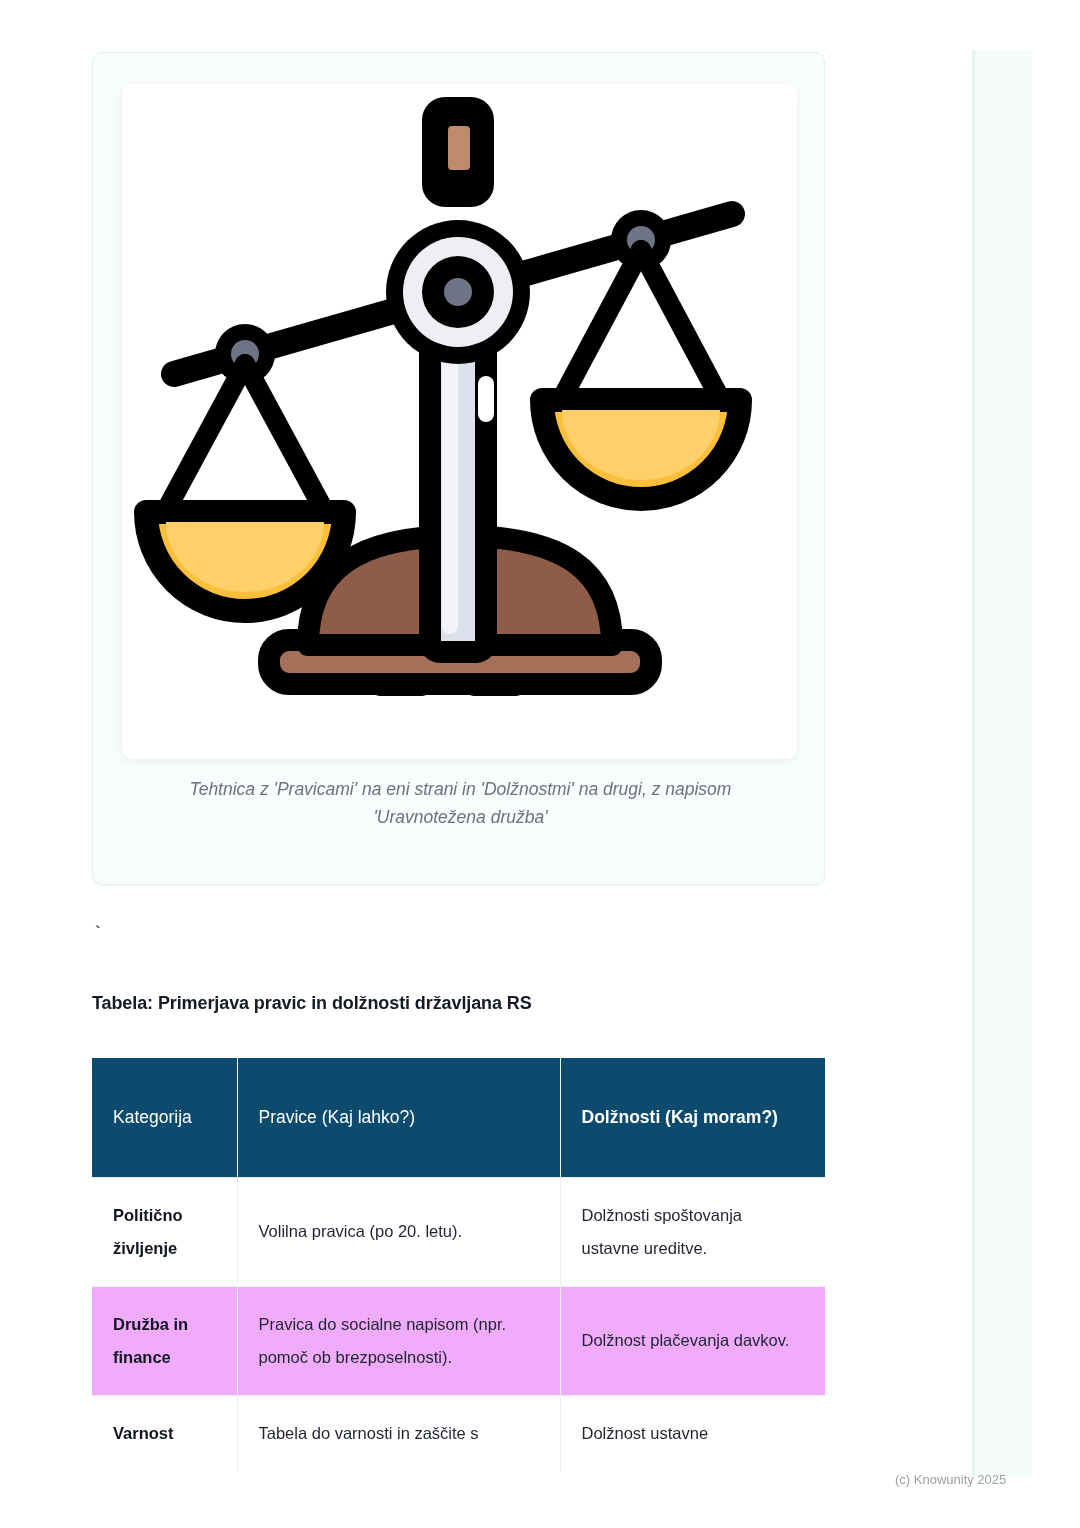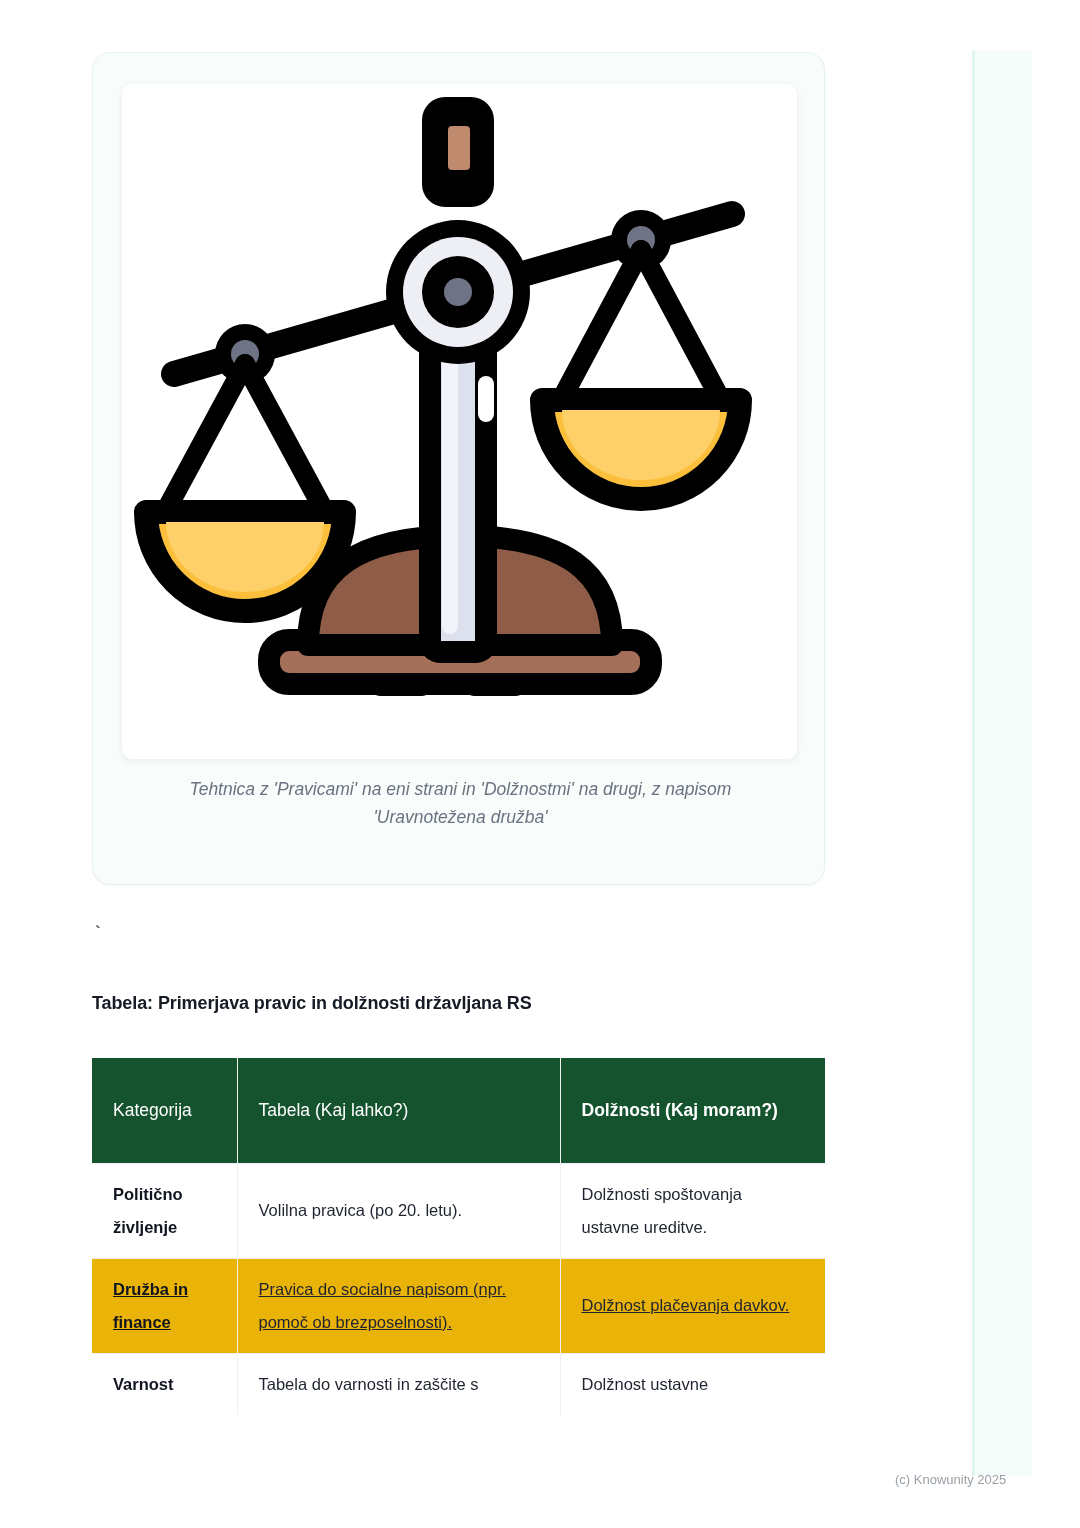--- a/index.html
+++ b/index.html
@@ -38,21 +38,21 @@
 
   
   #figure-card {
     position: absolute;
     left: 92px;
     top: 52px;
     width: 733px;
     height: 833px;
     background: #f8fcfb;
     border: 1px solid #e2f3ed;
-    border-radius: 18px;
+    border-radius: 10px;
     box-shadow: 0 1px 2px rgba(16,40,34,.04);
   }
   #figure-panel {
     position: absolute;
     left: 29px;
     top: 31px;
     width: 675px;
     height: 675px;
     background: #ffffff;
     border-radius: 10px;
@@ -103,48 +103,48 @@
     width: 733px;
     border-collapse: collapse;
     table-layout: fixed;
     background: #ffffff;
   }
   #rights-table col.c0 { width: 145px; }
   #rights-table col.c1 { width: 323px; }
   #rights-table col.c2 { width: 265px; }
 
   #rights-table thead th {
-    background: #14532d;
+    background: #0c4a6e;
     color: #ffffff;
     font-size: 17.5px;
     font-weight: normal;
     text-align: left;
     vertical-align: middle;
     padding: 22px 21px;
-    height: 105px;
+    height: 119px;
     line-height: 34px;
     border-right: 1px solid #eef4f2;
   }
   #rights-table thead th:last-child { border-right: none; font-weight: bold; }
 
   #rights-table tbody td {
     font-size: 16.5px;
     line-height: 33px;
     color: #1f2430;
     vertical-align: middle;
-    padding: 14px 21px;
+    padding: 21px 21px;
     border-top: 1px solid #eceef1;
     border-right: 1px solid #eceef1;
   }
   #rights-table tbody td:last-child { border-right: none; }
   #rights-table tbody td.cat {
     font-weight: bold;
     color: #10151f;
   }
-  #rights-table tbody tr.alt td { background: #eab308; text-decoration: underline; }
+  #rights-table tbody tr.alt td { background: #f0abfc; }
 
   
   #watermark {
     position: absolute;
     left: 895px;
     top: 1440px;
     font-size: 13px;
     color: #98a0a8;
     white-space: nowrap;
     pointer-events: none;
@@ -215,21 +215,21 @@
 
   <table id="rights-table">
     <colgroup>
       <col class="c0">
         <col class="c1">
         <col class="c2">
     </colgroup>
     <thead>
       <tr>
         <th>Kategorija</th>
-        <th>Tabela (Kaj lahko?)</th>
+        <th>Pravice (Kaj lahko?)</th>
         <th>Dolžnosti (Kaj moram?)</th>
       </tr>
     </thead>
     <tbody>
       <tr>
         <td class="cat">Politično življenje</td>
         <td>Volilna pravica (po 20. letu).</td>
         <td>Dolžnosti spoštovanja ustavne ureditve.</td>
       </tr>
       <tr class="alt">

